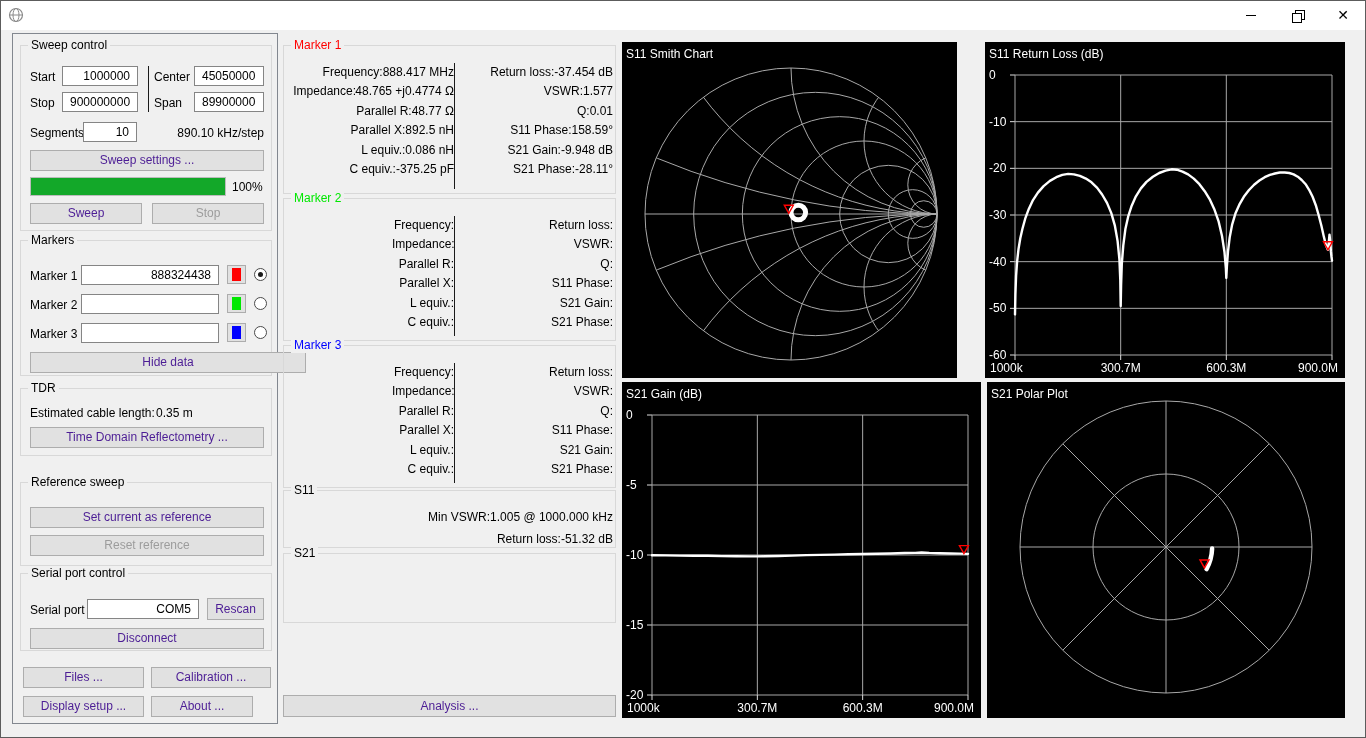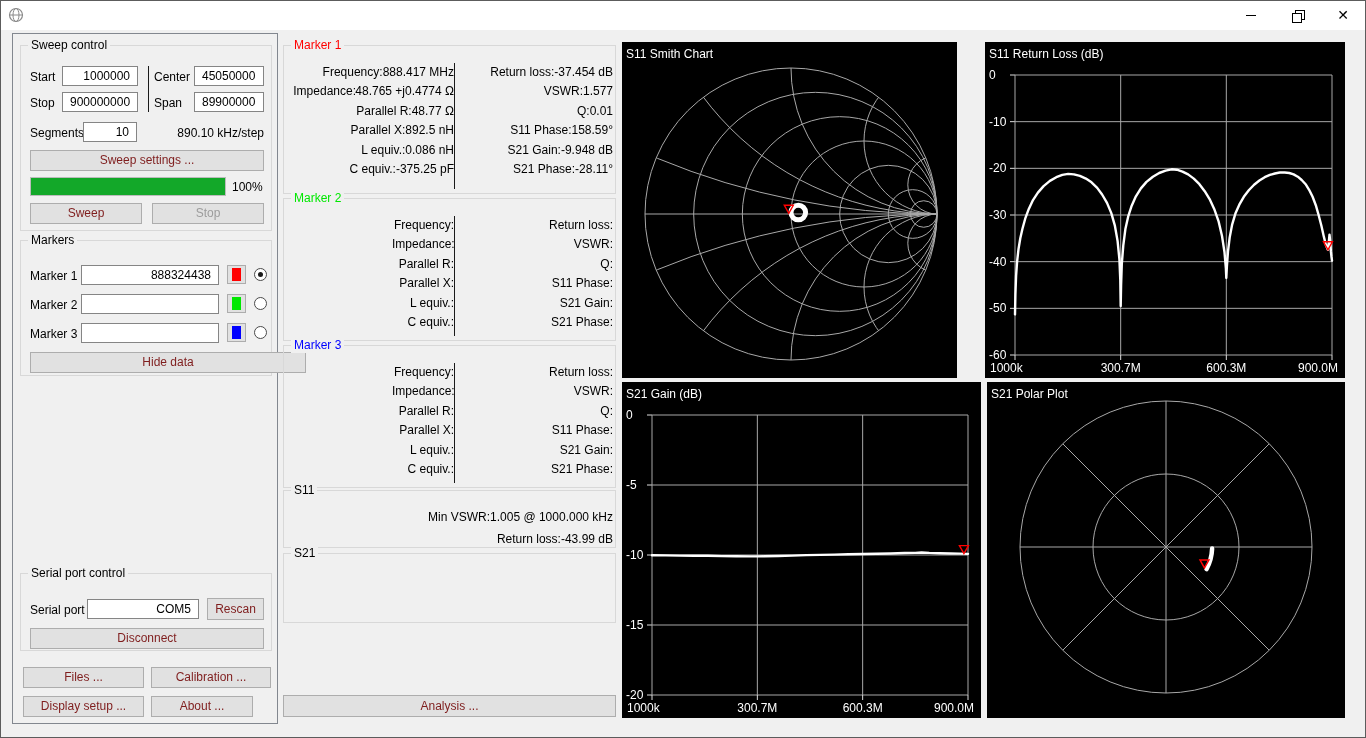--- a/index.html
+++ b/index.html
@@ -15,21 +15,21 @@
 .glyph-min{width:10px;height:1px;background:#000;display:block;}
 .glyph-restore{position:relative;width:11px;height:11px;display:block;}
 .glyph-restore::before{content:"";position:absolute;left:3px;top:0;width:8px;height:8px;border:1px solid #000;}
 .glyph-restore::after{content:"";position:absolute;left:0;top:3px;width:8px;height:8px;border:1px solid #000;background:#fff;}
 .glyph-close{font-size:14px;line-height:1;}
 
 .gb{position:absolute;border:1px solid #d8d8d8;}
 .gbt{position:absolute;top:-8px;left:7px;background:#f0f0f0;padding:0 3px;line-height:15px;white-space:nowrap;}
 .lbl{position:absolute;line-height:14px;white-space:nowrap;}
 .tin{position:absolute;height:20px;border:1px solid #858585;background:#fff;font-family:"Liberation Sans",sans-serif;font-size:12px;text-align:right;padding:0 7px;}
-.btn{position:absolute;height:21px;background:#e1e1e1;border:1px solid #adadad;font-family:"Liberation Sans",sans-serif;font-size:12px;color:#7f1d1d;text-align:center;line-height:19px;}
+.btn{position:absolute;height:21px;background:#e1e1e1;border:1px solid #adadad;font-family:"Liberation Sans",sans-serif;font-size:12px;color:#4c1d95;text-align:center;line-height:19px;}
 .btn.disabled{color:#9c9c9c;}
 .vdiv{position:absolute;width:1px;background:#1a1a1a;}
 .progress{position:absolute;border:1px solid #bcbcbc;background:#e6e6e6;}
 .pfill{height:100%;}
 .swatch{position:absolute;width:19px;height:19px;background:#e1e1e1;border:1px solid #adadad;display:flex;align-items:center;justify-content:center;}
 .swatch>span{display:block;width:9px;height:13px;}
 .radio{position:absolute;width:13px;height:13px;border:1px solid #4a4a4a;border-radius:50%;background:#fff;}
 .radio.sel::after{content:"";position:absolute;inset:3px;background:#1a1a1a;border-radius:50%;}
 
 .sidebar{position:absolute;left:12px;top:33px;width:266px;height:691px;border:1px solid #82878f;background:#f0f0f0;}
@@ -112,21 +112,32 @@
     <span class="radio" style="left:233px;top:56px"></span>
     <span class="lbl" style="left:9px;top:86px">Marker 3</span>
     <input class="tin" style="left: 60px; top: 82px; width: 138px;" value="">
     <div class="swatch" style="left:206px;top:82px">
         <span style="background: rgb(0, 0, 255);"></span>
       </div>
     <span class="radio" style="left:233px;top:85px"></span>
     <button class="btn" style="left:9px;top:111px;width:276px">Hide data</button>
   </div>
 
-
+  <div class="gb" style="left:7px;top:354px;width:252px;height:68px">
+    <span class="gbt">TDR</span>
+    <span class="lbl" style="left:9px;top:17px">Estimated cable length:</span>
+    <span class="lbl" style="left:135px;top:17px">0.35 m</span>
+    <button class="btn" style="left:9px;top:38px;width:234px">Time Domain Reflectometry ...</button>
+  </div>
+
+  <div class="gb" style="left:7px;top:448px;width:252px;height:84px">
+    <span class="gbt">Reference sweep</span>
+    <button class="btn" style="left:9px;top:24px;width:234px">Set current as reference</button>
+    <button class="btn disabled" style="left:9px;top:52px;width:234px">Reset reference</button>
+  </div>
 
   <div class="gb" style="left:7px;top:539px;width:252px;height:78px">
     <span class="gbt">Serial port control</span>
     <span class="lbl" style="left:9px;top:29px">Serial port</span>
     <input class="tin" style="left: 66px; top: 25px; width: 112px;" value="COM5">
     <button class="btn" style="left:186px;top:24px;width:57px;height:22px">Rescan</button>
     <button class="btn" style="left:9px;top:54px;width:234px">Disconnect</button>
   </div>
 
   <button class="btn" style="left:10px;top:633px;width:121px">Files ...</button>
@@ -198,21 +209,21 @@
         <div class="kv"><span class="k">S21 Gain:</span><span class="v"></span></div>
         <div class="kv"><span class="k">S21 Phase:</span><span class="v"></span></div>
       </div>
   </div>
 </div>
 
 <div class="gb" id="s11box" style="left:283px;top:490px;width:333px;height:58px">
   <span class="gbt">S11</span>
   <div class="sum-rows">
       <div class="kv"><span class="k">Min VSWR:</span><span class="v">1.005 @ 1000.000 kHz</span></div>
-      <div class="kv"><span class="k">Return loss:</span><span class="v">-43.99 dB</span></div>
+      <div class="kv"><span class="k">Return loss:</span><span class="v">-51.32 dB</span></div>
     </div>
 </div>
 
 <div class="gb" id="s21box" style="left:283px;top:553px;width:333px;height:70px">
   <span class="gbt">S21</span>
 </div>
 
 <button class="btn" style="left:283px;top:695px;width:333px;height:22px">Analysis ...</button>
 
 <div class="chart-box" style="left:622px;top:42px;width:335px;height:336px">

